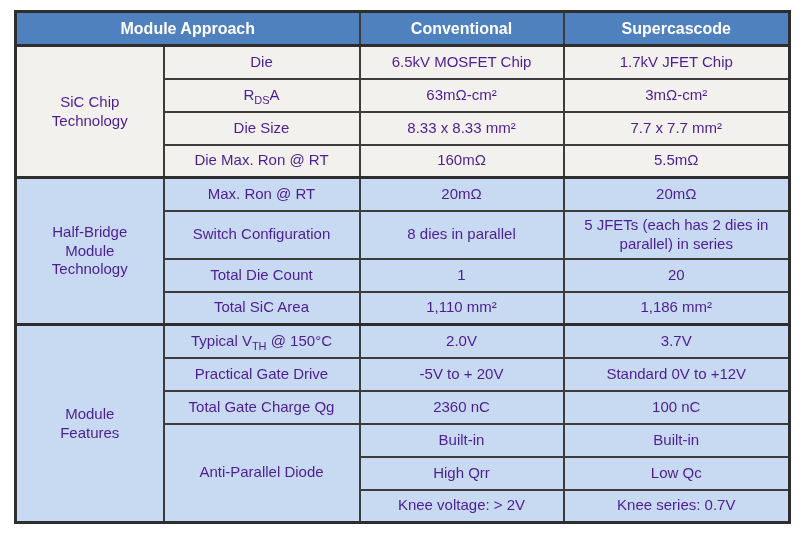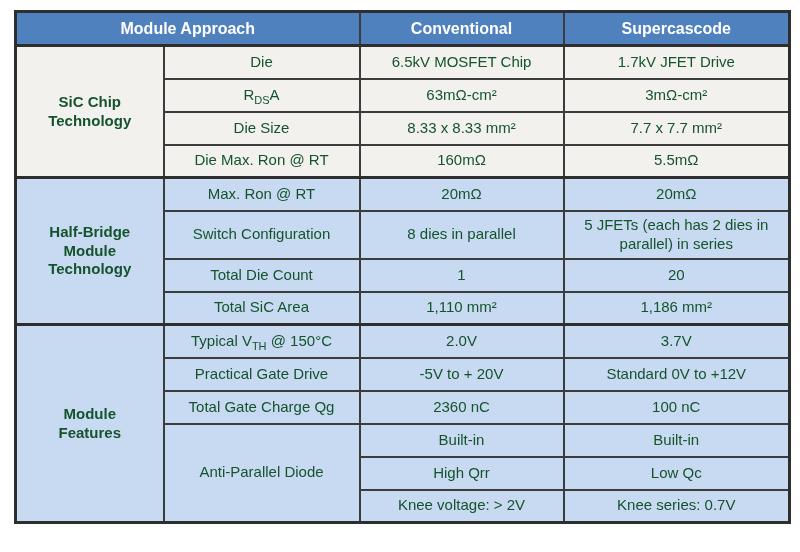--- a/index.html
+++ b/index.html
@@ -21,41 +21,41 @@
     border-collapse: collapse;
     table-layout: fixed;
     border: 3px solid var(--border-outer, #2e2e2e);
   }
   .cmp th, .cmp td {
     border: 2px solid var(--border, #3c3c3c);
     text-align: center;
     vertical-align: middle;
     padding: 2px 7px;
     font-size: 15px;
-    color: #14532d;
+    color: #4c1d95;
     line-height: 1.25;
   }
   .cmp thead th {
     background: var(--header-bg, #4e81bd);
     color: var(--header-text, #ffffff);
     font-weight: bold;
     font-size: 16px;
     height: 34px;
   }
   tr.row  { height: 33px; }
   tr.row-tall { height: 48px; }
   
   .g1 { background: var(--group1-bg, #f2f1ee); }
   .g2 { background: var(--group-blue-bg, #c8daf1); }
   
   tr.gsep td { border-top: 3px solid var(--border-outer, #2e2e2e); }
   .cmp thead th { border-bottom: 3px solid var(--border-outer, #2e2e2e); }
 
   .group-label {
-    font-weight: bold;
+    font-weight: normal;
     white-space: pre-line;
   }
   .super-val { color: var(--value-blue, #2525cd); }
   sub { font-size: 11px; line-height: 0; }
 </style>
 </head>
 <body>
 
 <div class="stage">
   <table class="cmp">
@@ -72,21 +72,21 @@
         <th>Supercascode</th>
       </tr>
     </thead>
     <tbody>
 
       <tr class="row">
         <td rowspan="4" class="g1 group-label">SiC Chip
 Technology</td>
         <td class="g1">Die</td>
         <td class="g1">6.5kV MOSFET Chip</td>
-        <td class="g1 super-val">1.7kV JFET Drive</td>
+        <td class="g1 super-val">1.7kV JFET Chip</td>
       </tr>
       <tr class="row">
         <td class="g1">R<sub>DS</sub>A</td>
         <td class="g1">63mΩ-cm²</td>
         <td class="g1 super-val">3mΩ-cm²</td>
       </tr>
       <tr class="row">
         <td class="g1">Die Size</td>
         <td class="g1">8.33 x 8.33 mm²</td>
         <td class="g1 super-val">7.7 x 7.7 mm²</td>

